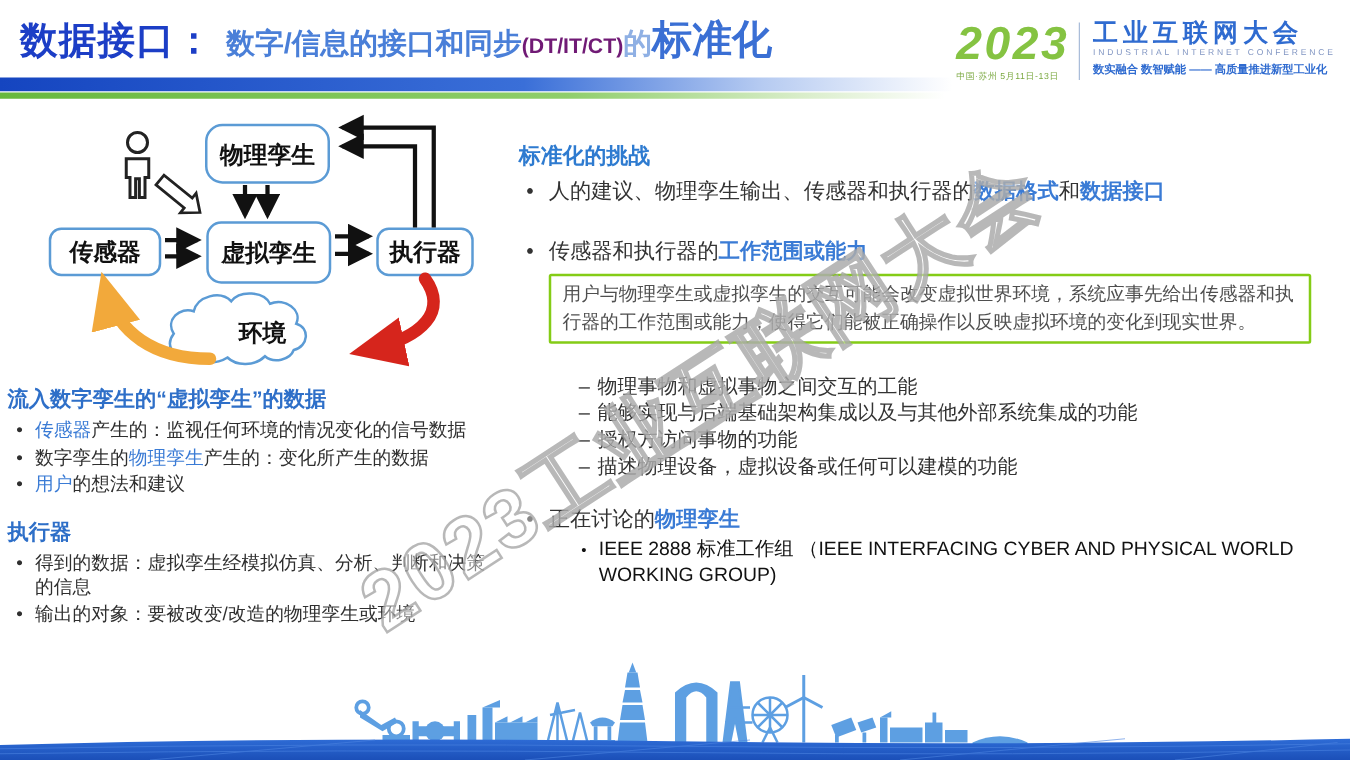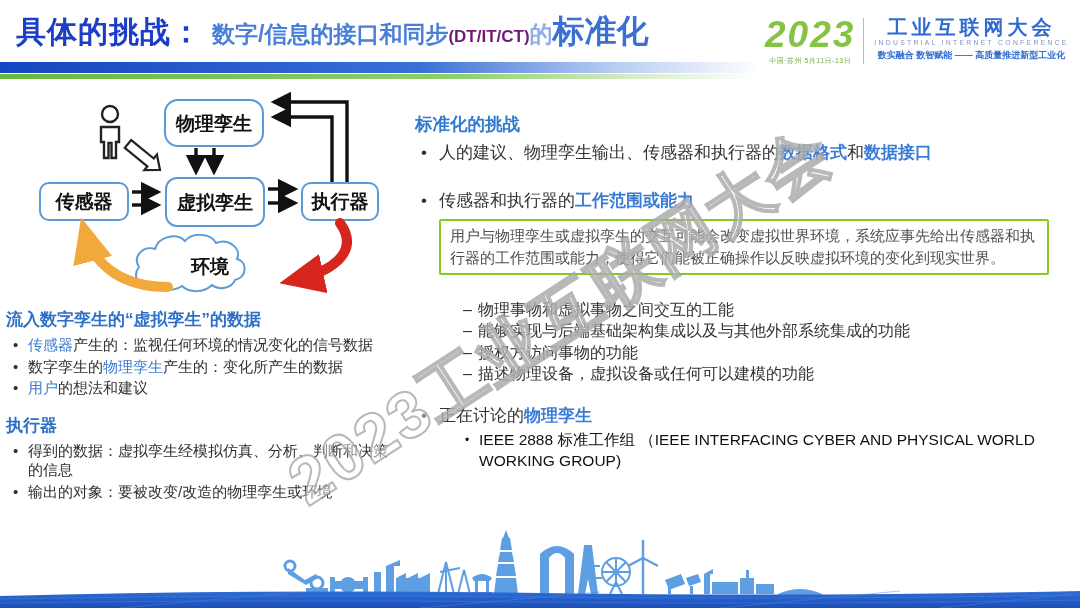--- a/index.html
+++ b/index.html
@@ -11,21 +11,21 @@
   .t-main{font-size:30px;font-weight:bold;color:#1c3ec6;letter-spacing:1px;}
   .t-sub{font-size:23px;font-weight:bold;color:#4a7fd8;margin-left:10px;}
   .t-paren{font-size:17px;font-weight:bold;color:#701a75;}
   .t-de{font-size:23px;font-weight:bold;color:#8fb0e4;}
   .t-emph{font-size:32px;font-weight:bold;color:#3a6fd4;}
   .bar-blue{position:absolute;left:0;top:62px;width:762px;height:11px;
             background:linear-gradient(to right,#1545c0 0%,#3a6fd8 55%,rgba(122,160,230,.55) 80%,rgba(255,255,255,0) 100%);}
   .bar-green{position:absolute;left:0;top:74px;width:756px;height:5px;
              background:linear-gradient(to right,#67b83e 0%,#8fce6b 60%,rgba(180,220,150,.5) 85%,rgba(255,255,255,0) 100%);}
 
-  .logo{position:absolute;left:765px;top:16px;display:flex;align-items:flex-start;text-align:center;}
+  .logo{position:absolute;left:765px;top:16px;display:flex;align-items:flex-start;}
   .logo-year{font-size:37px;font-weight:bold;color:#85c342;letter-spacing:2px;line-height:1;font-style:italic;}
   .logo-date{font-size:7px;color:#7aa83f;margin-top:3px;letter-spacing:.5px;white-space:nowrap;}
   .logo-div{width:1px;height:46px;background:#aabdd9;margin:2px 10px 0 8px;}
   .logo-cn{font-size:20px;font-weight:bold;color:#2f6bd0;letter-spacing:4px;line-height:1.1;white-space:nowrap;}
   .logo-en{font-size:6.8px;color:#8095c2;letter-spacing:2.3px;margin-top:1px;white-space:nowrap;}
   .logo-slogan{font-size:9px;font-weight:bold;color:#2f6bd0;margin-top:3px;white-space:nowrap;}
 
   
   .left-col{position:absolute;left:6px;top:308px;width:390px;}
   .sec-h{font-size:17px;font-weight:bold;color:#2e6fc8;margin-bottom:4px;}
@@ -59,21 +59,21 @@
   .diagram{position:absolute;left:18px;top:90px;}
   .footer{position:absolute;left:0;bottom:0;}
   svg text.node{font-family:"Liberation Sans","DejaVu Sans",sans-serif;font-size:19px;font-weight:bold;fill:#111;}
 </style>
 </head>
 <body>
 
 <div class="slide">
 
   <div class="title-row">
-    <span class="t-main">具体的挑战：</span>
+    <span class="t-main">数据接口：</span>
     <span class="t-sub">数字/信息的接口和同步</span>
     <span class="t-paren">(DT/IT/CT)</span>
     <span class="t-de">的</span>
     <span class="t-emph">标准化</span>
   </div>
   <div class="bar-blue"></div>
   <div class="bar-green"></div>
 
   <div class="logo">
     <div>

